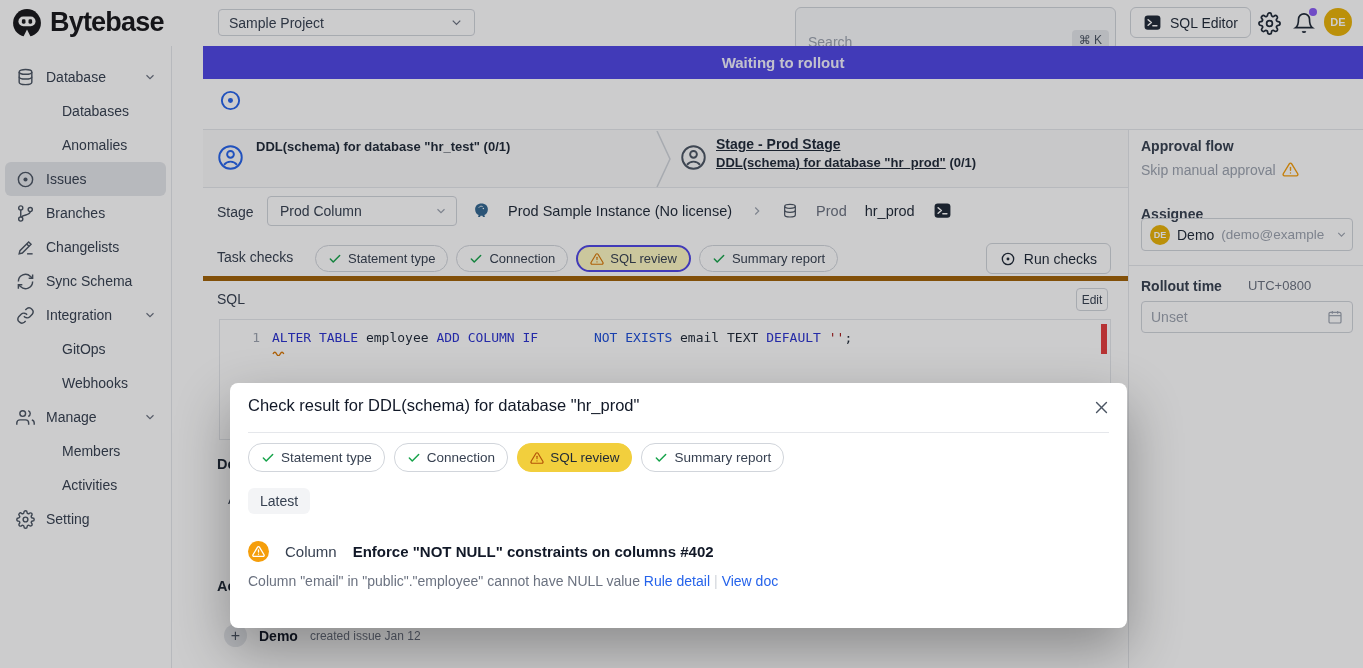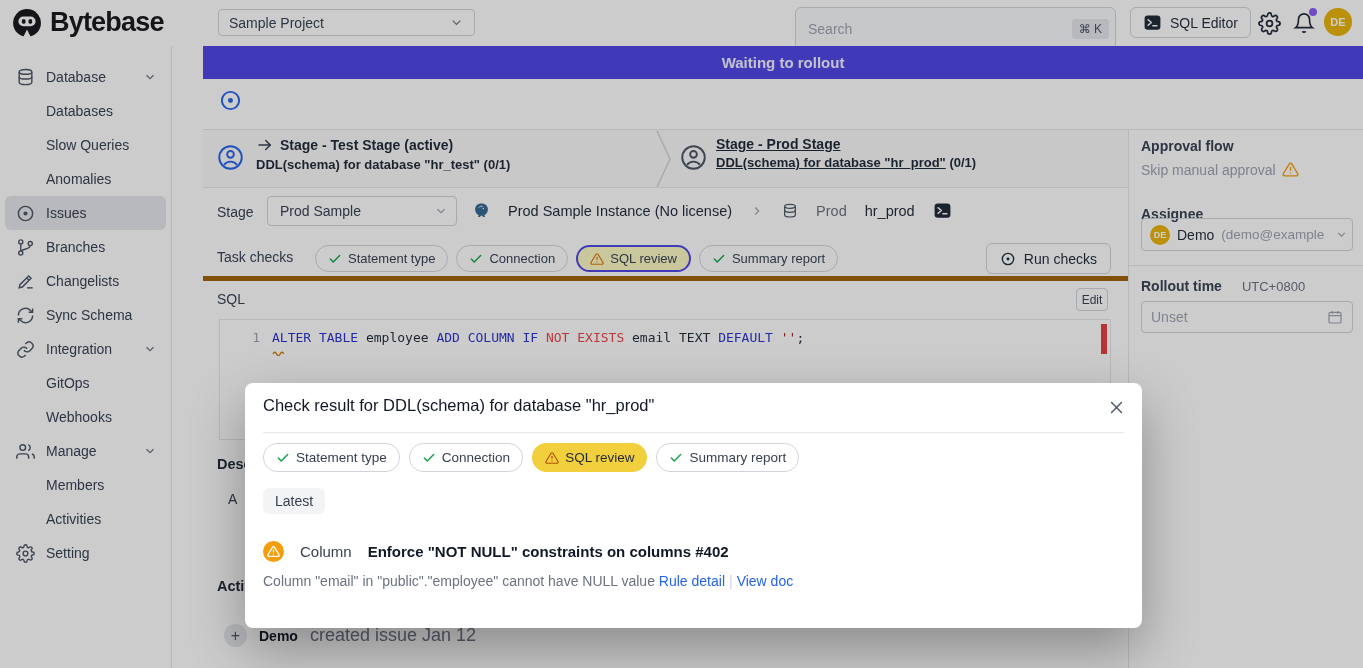--- a/index.html
+++ b/index.html
@@ -12,21 +12,21 @@
   
   .topbar { position:absolute; left:0; top:0; width:1363px; height:46px; background:#fff; }
   .logo-wrap { position:absolute; left:12px; top:7px; display:flex; align-items:center; gap:8px; }
   .brand { font-size:27px; font-weight:800; color:#18181b; letter-spacing:-0.8px; }
   .proj-select { position:absolute; left:218px; top:9px; width:257px; height:27px;
     border:1px solid #d1d5db; border-radius:4px; display:flex; align-items:center;
     padding:0 10px; font-size:14px; color:#374151; background:#fff; cursor:pointer; }
   .proj-select .spacer { flex:1; }
   .searchbox { position:absolute; left:795px; top:7px; width:321px; height:44px;
     background:#f9fafb; border:1px solid #d1d5db; border-radius:6px;
-    display:flex; align-items:center; padding:0 6px 0 12px; }
+    display:flex; align-items:flex-end; padding:0 6px 0 12px; }
   .searchbox input { flex:1; border:0; outline:0; background:transparent; font-size:14px;
     color:#374151; font-family:"Liberation Sans",sans-serif; }
   .searchbox input::placeholder { color:#9ca3af; }
   .kbd { background:#e5e7eb; color:#4b5563; font-size:12px; border-radius:4px;
     padding:3px 7px; white-space:nowrap; }
   .sqled-btn { position:absolute; left:1130px; top:7px; height:31px;
     border:1px solid #d1d5db; border-radius:6px; display:flex; align-items:center;
     gap:8px; padding:0 12px; font-size:14px; color:#1f2937; background:#fff; cursor:pointer; }
   .icon-btn { position:absolute; top:10px; width:26px; height:26px; display:flex;
     align-items:center; justify-content:center; cursor:pointer; color:#1f2937; }
@@ -36,21 +36,21 @@
     background:#eab308; color:#fff; font-size:11px; font-weight:700;
     display:flex; align-items:center; justify-content:center; cursor:pointer; }
 
   
   .sidebar { position:absolute; left:0; top:46px; width:172px; height:622px;
     background:#fff; border-right:1px solid #e5e7eb; padding-top:14px; }
   .side-row { height:34px; display:flex; align-items:center; padding:0 14px 0 16px;
     font-size:14px; color:#374151; cursor:pointer; }
   .side-row .ic { width:19px; height:19px; margin-right:11px; color:#4b5563; flex:none; }
   .side-row .lbl { flex:1; white-space:nowrap; }
-  .side-row.child { padding-left:46px; }
+  .side-row.child { padding-left:62px; }
   .side-row.active { background:#e5e7eb; border-radius:6px; margin:0 5px; padding-left:11px; }
   .chev { color:#6b7280; }
 
   
   .banner { position:absolute; left:203px; top:46px; width:1160px; height:33px;
     background:#4f46e5; color:#f3f2ff; font-size:15px; font-weight:600;
     display:flex; align-items:center; justify-content:center; }
 
   
   .issue-header { position:absolute; left:203px; top:79px; width:1160px; height:51px;
@@ -100,58 +100,58 @@
   .edit-btn { position:absolute; left:1076px; top:288px; width:32px; height:23px;
     border:1px solid #d1d5db; border-radius:4px; background:#fff; font-size:12px; color:#374151;
     display:flex; align-items:center; justify-content:center; cursor:pointer; }
   .editor { position:absolute; left:219px; top:319px; width:892px; height:121px;
     border:1px solid #e5e7eb; background:#fff; font-family:"DejaVu Sans Mono",monospace;
     font-size:13px; }
   .gutter { position:absolute; left:0; top:10px; width:40px; text-align:right; color:#9ca3af; }
   .codeline { position:absolute; left:52px; top:10px; white-space:pre; }
   .t-kw { color:#2b32cf; }
   .t-id { color:#1f2937; }
-  .t-muted { color:#ef4444; }
+  .t-muted { color:#1d4ed8;margin-left:48px; }
   .t-str { color:#a31515; }
   .err-mark { position:absolute; right:3px; top:4px; width:6px; height:30px; background:#e53e3e; }
   .squiggle { position:absolute; left:52px; top:30px; }
 
   
   .section-h { font-size:14.5px; font-weight:600; color:#1f2937; }
   .activity-row { position:absolute; left:224px; top:624px; display:flex; align-items:center; gap:12px; }
   .plus-circle { width:23px; height:23px; border-radius:50%; background:#e5e7eb; color:#4b5563;
     font-size:16px; display:flex; align-items:center; justify-content:center; }
   .actor { font-size:14px; font-weight:700; color:#111827; }
-  .action { font-size:18px; color:#6b7280; }
+  .action { font-size:12px; color:#6b7280; }
 
   
   .rpanel { position:absolute; left:1128px; top:130px; width:235px; height:538px;
     background:#fff; border-left:1px solid #e5e7eb; }
   .rp-h { position:absolute; left:12px; font-size:14px; font-weight:600; color:#374151; white-space:nowrap; }
   .rp-skip { position:absolute; left:12px; top:31px; display:flex; align-items:center; gap:6px;
     font-size:14px; color:#9ca3af; }
   .assignee-sel { position:absolute; left:12px; top:88px; width:212px; height:33px;
     border:1px solid #d1d5db; border-radius:4px; display:flex; align-items:center; gap:7px;
     padding:0 4px 0 8px; cursor:pointer; overflow:hidden; }
   .mini-avatar { width:20px; height:20px; border-radius:50%; background:#eab308; color:#fff;
     font-size:9px; font-weight:700; display:flex; align-items:center; justify-content:center; flex:none; }
   .as-name { font-size:14px; font-weight:500; color:#1f2937; white-space:nowrap; }
   .as-email { font-size:13.5px; color:#9ca3af; white-space:nowrap; overflow:hidden; flex:1; }
   .rp-divider { position:absolute; left:0; top:135px; width:235px; border-top:1px solid #e5e7eb; }
-  .rp-time-h { position:absolute; left:12px; top:148px; display:flex; align-items:center; gap:20px; }
+  .rp-time-h { position:absolute; left:12px; top:148px; display:flex; align-items:flex-start; gap:26px; }
   .tz { font-size:13px; font-weight:400; color:#6b7280; }
   .unset-box { position:absolute; left:12px; top:171px; width:212px; height:32px;
     border:1px solid #d1d5db; border-radius:4px; display:flex; align-items:center;
     padding:12px 9px; color:#9ca3af; font-size:14px; cursor:pointer; }
   .unset-box .spacer { flex:1; }
 
   
   .backdrop { position:absolute; left:0; top:0; width:1363px; height:668px;
     background:rgba(15,15,20,0.21); z-index:40; }
-  .modal { position:absolute; left:245px; top:383px; width:897px; height:245px; background:#fff;
+  .modal { position:absolute; left:230px; top:383px; width:897px; height:245px; background:#fff;
     border-radius:8px; box-shadow:0 22px 55px rgba(0,0,0,0.32); z-index:50; }
   .modal-title { position:absolute; left:18px; top:13px; font-size:16.5px; color:#111827; white-space:nowrap; }
   .modal-close { position:absolute; right:16px; top:14px; width:20px; height:20px; cursor:pointer;
     color:#4b5563; display:flex; align-items:center; justify-content:center; }
   .modal-div { position:absolute; left:18px; right:18px; top:49px; border-top:1px solid #e5e7eb; }
   .modal-pills { position:absolute; left:18px; top:60px; display:flex; gap:9px; }
   .modal-pills .pill { height:29px; font-size:13.5px; }
   .latest-tag { position:absolute; left:18px; top:105px; background:#f3f4f6; border-radius:6px;
     padding:5px 12px; font-size:14px; color:#374151; display:inline-block; }
   .finding { position:absolute; left:18px; top:158px; display:flex; align-items:center; gap:16px; }
@@ -239,23 +239,20 @@
       <span class="chev">
           <svg width="14" height="14" viewBox="0 0 24 24" fill="none" stroke="currentColor" stroke-width="2">
             <polyline points="6 9 12 15 18 9"></polyline>
           </svg>
         </span>
     </div>
     <div class="side-row child">
         <span class="lbl">Databases</span>
       </div>
     <div class="side-row child">
-        <span class="lbl">Slow Queries</span>
-      </div>
-    <div class="side-row child">
         <span class="lbl">Anomalies</span>
       </div>
     <div class="side-row active">
       <span class="ic">
           <svg viewBox="0 0 24 24" width="19" height="19" fill="none" stroke="currentColor" stroke-width="1.8">
             <circle cx="12" cy="12" r="9"></circle>
             <circle cx="12" cy="12" r="2.6" fill="currentColor" stroke="none"></circle>
           </svg>
         </span>
       <span class="lbl">Issues</span>
@@ -366,29 +363,20 @@
   <div class="stage-strip">
     <div class="stage-cell" style="left:0; width:456px;">
       <div class="abs" style="left:14px; top:14px; color:#2563eb;">
         <svg width="27" height="27" viewBox="0 0 24 24" fill="none" stroke="currentColor" stroke-width="1.7">
             <circle cx="12" cy="12" r="10"></circle>
             <circle cx="12" cy="9.2" r="3"></circle>
             <path d="M6.2 18.6a7.2 7.2 0 0 1 11.6 0"></path>
           </svg>
       </div>
       <div class="abs" style="left:53px; top:6px;">
-        <div class="stage-title">
-          <span>
-              <svg width="18" height="18" viewBox="0 0 24 24" fill="none" stroke="#374151" stroke-width="2" stroke-linecap="round" stroke-linejoin="round">
-                <line x1="4" y1="12" x2="19" y2="12"></line>
-                <polyline points="13 6 19 12 13 18"></polyline>
-              </svg>
-            </span>
-          <span>Stage - Test Stage (active)</span>
-        </div>
         <div class="stage-sub">DDL(schema) for database "hr_test" (0/1)</div>
       </div>
     </div>
 
     <div class="abs" style="left:453px; top:1px;">
       <svg width="16" height="56" viewBox="0 0 16 56" fill="none" stroke="#d1d5db" stroke-width="1.5">
           <polyline points="1 0 14 28 1 56"></polyline>
         </svg>
     </div>
 
@@ -408,21 +396,21 @@
           <span>(0/1)</span>
         </div>
       </div>
 
     </div>
   </div>
 
   <div class="stage-bar">
     <span class="lbl">Stage</span>
     <div class="sel">
-      <span>Prod Sample</span>
+      <span>Prod Column</span>
       <span class="spacer"></span>
       <span class="chev">
           <svg width="14" height="14" viewBox="0 0 24 24" fill="none" stroke="#9ca3af" stroke-width="2">
             <polyline points="6 9 12 15 18 9"></polyline>
           </svg>
         </span>
     </div>
     <div class="inst">
       <span>
         <svg width="17" height="17" viewBox="0 0 24 24">

